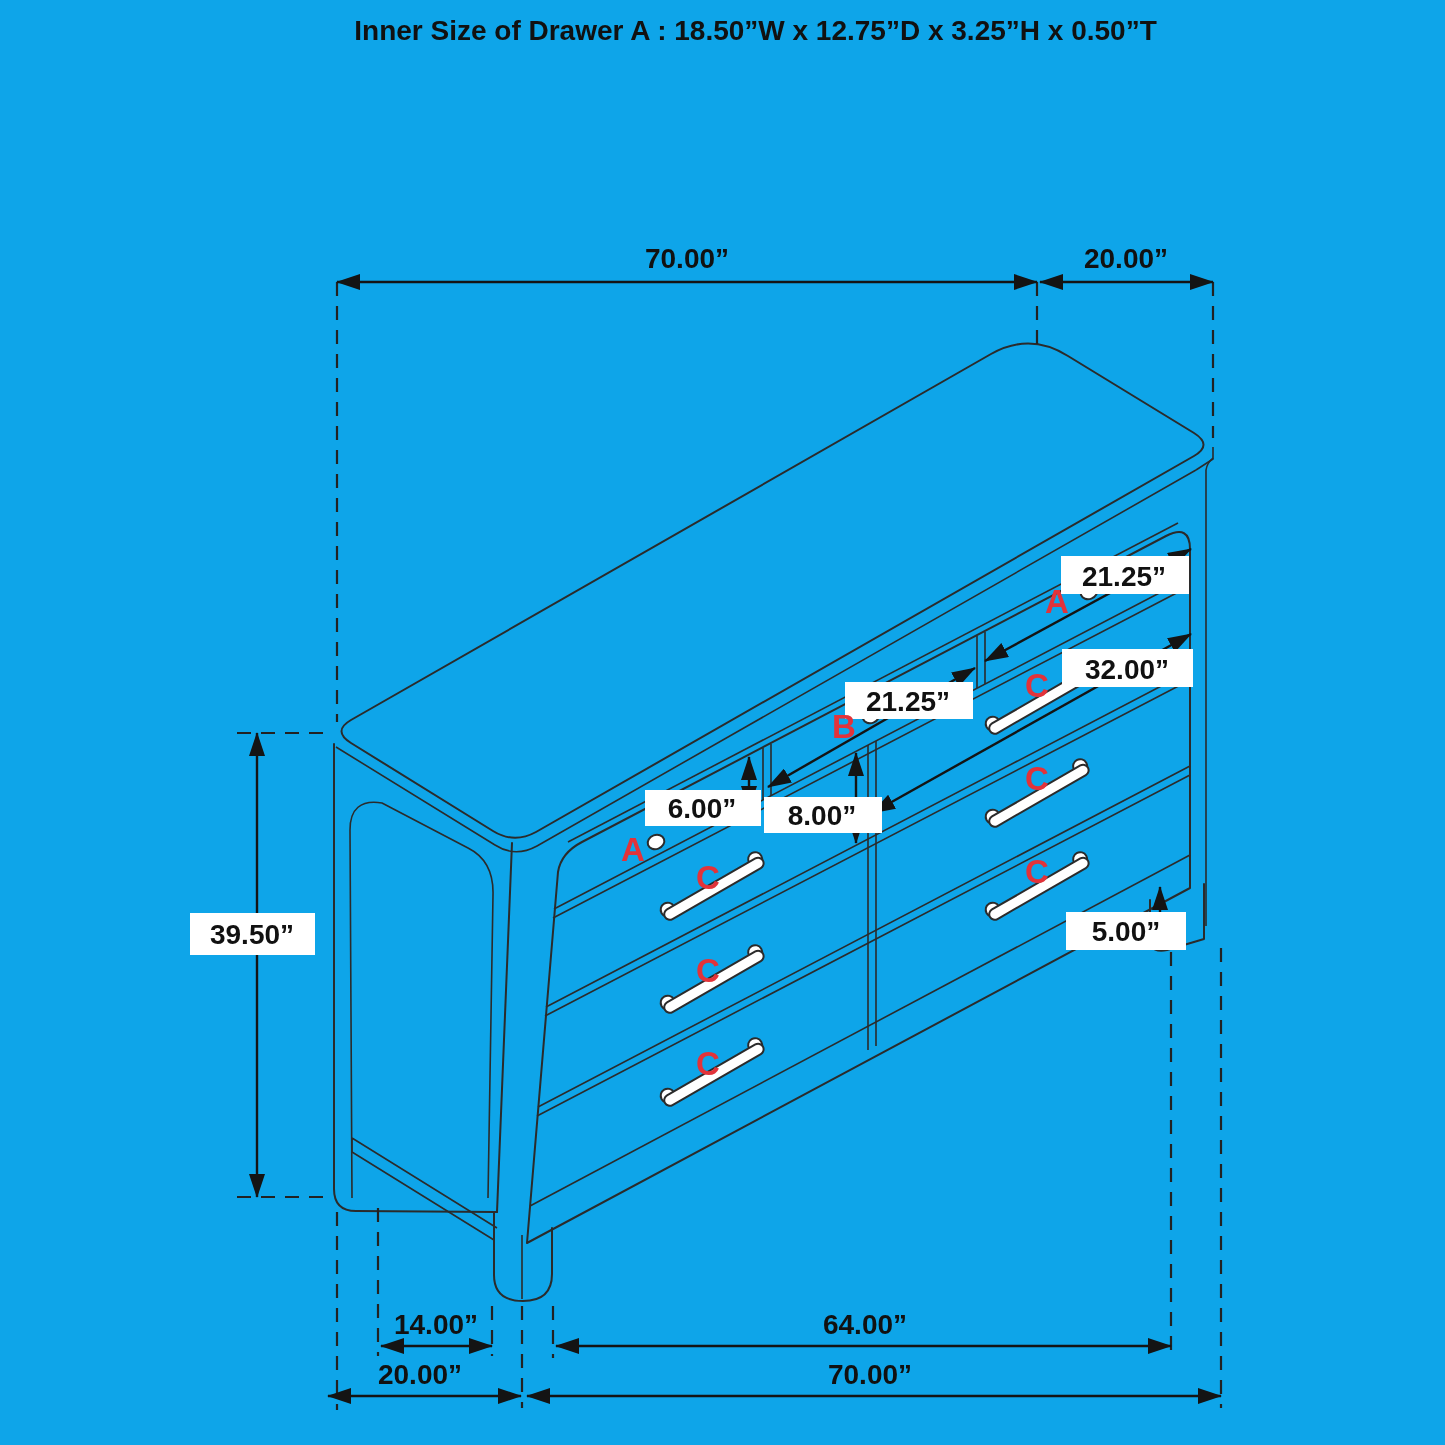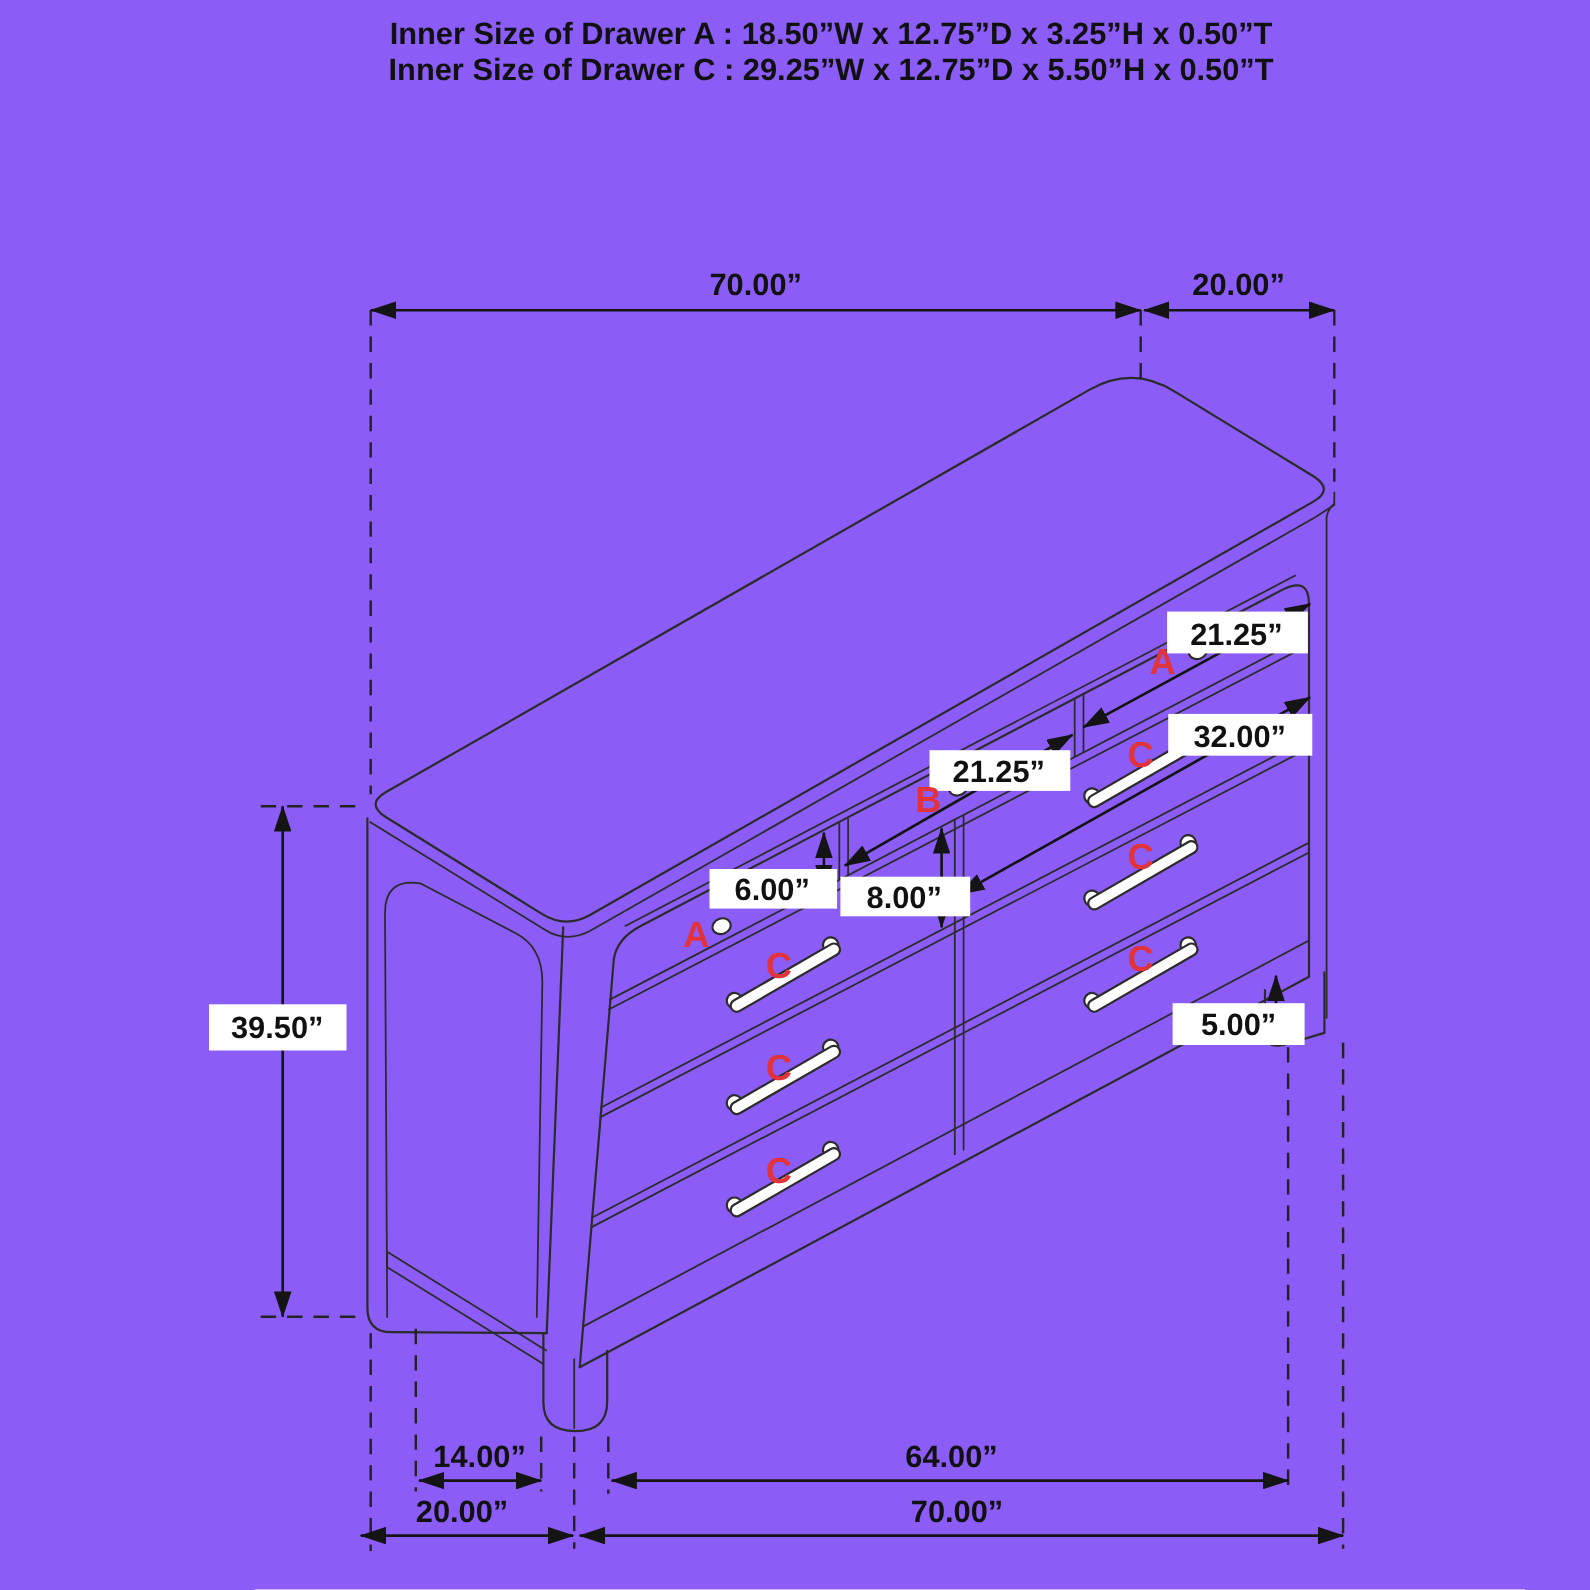--- a/index.html
+++ b/index.html
@@ -1,16 +1,16 @@
 <!DOCTYPE html>
 <html><head>
 <meta charset="utf-8">
 <style>
   html,body{margin:0;padding:0;background:#ffffff;}
-  .canvas{position:relative;width:1445px;height:1445px;background:#8b5cf6;overflow:hidden;
+  .canvas{position:relative;width:1445px;height:1445px;background:#0ea5e9;overflow:hidden;
           font-family:"Liberation Sans",sans-serif;}
   .header{position:absolute;top:14px;left:66px;right:0;text-align:center;}
   .header div{font:bold 28px/33px "Liberation Sans",sans-serif;color:#111;letter-spacing:0px;}
   svg{position:absolute;left:0;top:0;}
   
   .art{fill:none;stroke:#2b2b2b;stroke-width:2;stroke-linejoin:round;stroke-linecap:round;}
   .art-thin{fill:none;stroke:#2b2b2b;stroke-width:1.6;stroke-linejoin:round;}
   .hw{fill:#ffffff;stroke:#2b2b2b;stroke-width:2;}
   .dim{fill:none;stroke:#141414;stroke-width:2.4;}
   .ext{fill:none;stroke:#222;stroke-width:2.2;stroke-dasharray:14 10;}
@@ -18,21 +18,20 @@
   .red{font:bold 33px "Liberation Sans",sans-serif;text-anchor:middle;}
   .bg{fill:#ffffff;stroke:none;}
 </style>
 </head>
 <body>
 
 <div class="canvas">
 
   <div class="header">
     <div>Inner Size of Drawer A : 18.50”W x 12.75”D x 3.25”H x 0.50”T</div>
-    <div>Inner Size of Drawer C : 29.25”W x 12.75”D x 5.50”H x 0.50”T</div>
   </div>
 
   <svg width="1445" height="1445" viewBox="0 0 1445 1445">
     <defs>
       <marker id="arr" viewBox="0 0 24 16" refX="23" refY="8" markerWidth="24" markerHeight="16" markerUnits="userSpaceOnUse" orient="auto-start-reverse">
         <path d="M0,0 L24,8 L0,16 Z" fill="#141414"></path>
       </marker>
     </defs>
 
     <g>

